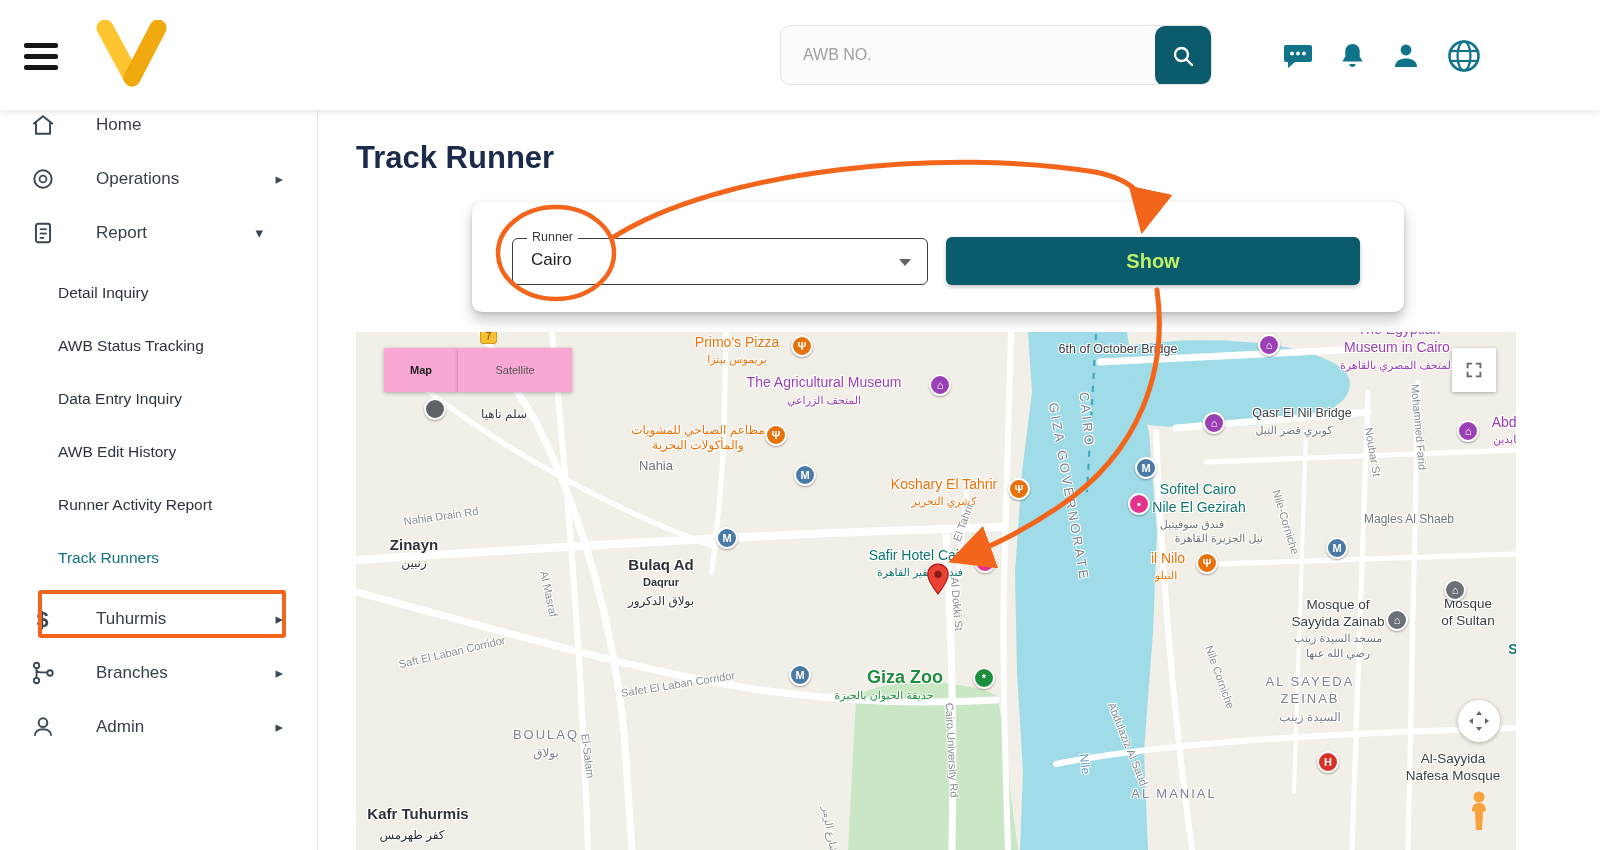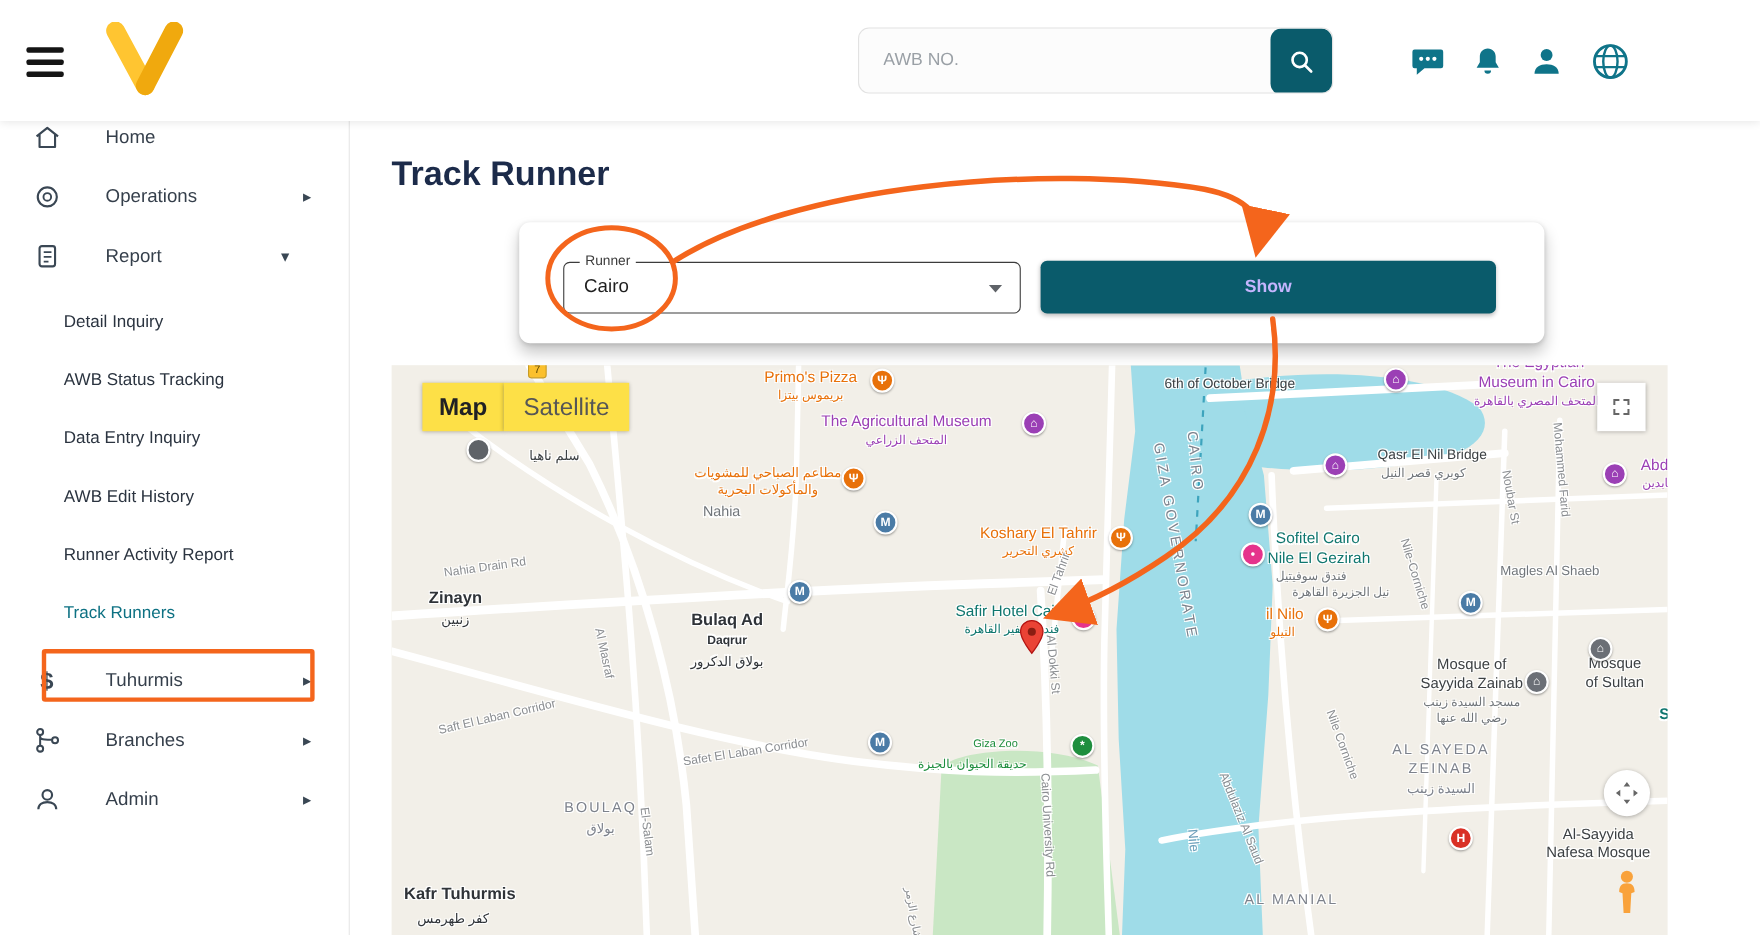--- a/index.html
+++ b/index.html
@@ -41,39 +41,39 @@
   .card { position:absolute; left:472px; top:202px; width:932px; height:110px; background:#fff;
     border-radius:10px; box-shadow:0 8px 14px rgba(0,0,0,.22), 0 1px 4px rgba(0,0,0,.12); z-index:5; }
   .runner-select { position:absolute; left:40px; top:36px; width:416px; height:47px;
     border:1.6px solid #3c3c3c; border-radius:6px; background:#fff; cursor:pointer; }
   .runner-select .flabel { position:absolute; left:14px; top:-9px; background:#fff; padding:0 5px;
     font-size:12.5px; color:#3c3c3c; }
   .runner-select .fvalue { position:absolute; left:18px; top:11px; font-size:17px; color:#1f1f1f; }
   .runner-select .caret { position:absolute; right:16px; top:20px; width:0; height:0;
     border-left:6px solid transparent; border-right:6px solid transparent; border-top:7px solid #5f6368; }
   .show-btn { position:absolute; left:474px; top:35px; width:414px; height:48px; border:0;
-    border-radius:6px; background:#0a5b6b; color:#c4b5fd; font-size:16px; font-weight:700;
+    border-radius:6px; background:#0a5b6b; color:#bef264; font-size:20px; font-weight:700;
     font-family:inherit; cursor:pointer; box-shadow:0 2px 4px rgba(0,0,0,.25); }
 
   
   .map { position:absolute; left:356px; top:332px; width:1160px; height:518px;
     background:#f2efe8; overflow:hidden; z-index:4; }
   .map svg.base { position:absolute; left:0; top:0; }
   .mlabel { position:absolute; white-space:nowrap; color:#3c4043; z-index:6;
     text-shadow:-1px -1px 0 #fff,1px -1px 0 #fff,-1px 1px 0 #fff,1px 1px 0 #fff; }
   .ml-food { color:#e8710a; } .ml-museum { color:#9b3fb5; } .ml-hotel { color:#0f766e; }
   .ml-zoo { color:#1e8e3e; } .ml-gray { color:#70757a; } .ml-dark { color:#3c4043; }
   .ml-town { color:#2f3338; } .ml-area { color:#7d828c; } .ml-road { color:#8a8d91; }
   .ml-water { color:#6d9fba; }
   .poi { position:absolute; width:22px; height:22px; border-radius:50%; border:2px solid #fff;
     box-shadow:0 1px 2px rgba(0,0,0,.35); color:#fff; font-size:11px; font-weight:700;
     display:flex; align-items:center; justify-content:center; transform:translate(-50%,-50%);
     z-index:7; cursor:pointer; }
-  .map-btn { position:absolute; top:16px; height:44px; background:#fde047; z-index:8;
-    display:flex; align-items:center; justify-content:center; font-size:22px; cursor:pointer;
+  .map-btn { position:absolute; top:16px; height:44px; background:#f9a8d4; z-index:8;
+    display:flex; align-items:center; justify-content:center; font-size:11px; cursor:pointer;
     box-shadow:0 1px 4px rgba(0,0,0,.3); }
   .map-btn.map { left:28px; width:74px; font-weight:700; color:#202124; }
   .map-btn.sat { left:102px; width:114px; color:#565656; }
   .fullscreen-btn { position:absolute; right:20px; top:16px; width:44px; height:44px; background:#fff;
     z-index:8; display:flex; align-items:center; justify-content:center; cursor:pointer;
     box-shadow:0 1px 4px rgba(0,0,0,.3); }
   .pan-btn { position:absolute; right:16px; top:368px; width:42px; height:42px; border-radius:50%;
     background:#fff; z-index:8; display:flex; align-items:center; justify-content:center;
     cursor:pointer; box-shadow:0 1px 4px rgba(0,0,0,.3); }
   .pegman { position:absolute; right:24px; top:458px; z-index:8; cursor:pointer; }
@@ -263,21 +263,21 @@
       <div class="mlabel ml-town" style="left: 58px; top: 212px; font-size: 15px; font-weight: 700; transform: translate(-50%, -50%);">Zinayn</div>
       <div class="mlabel ml-town" style="left: 58px; top: 231px; font-size: 12px; transform: translate(-50%, -50%);">زنبين</div>
       <div class="mlabel ml-road" style="left: 85px; top: 184px; font-size: 11px; transform: translate(-50%, -50%) rotate(-8deg);">Nahia Drain Rd</div>
       <div class="mlabel ml-road" style="left: 96px; top: 320px; font-size: 11px; transform: translate(-50%, -50%) rotate(-13deg);">Saft El Laban Corridor</div>
       <div class="mlabel ml-road" style="left: 322px; top: 352px; font-size: 11px; transform: translate(-50%, -50%) rotate(-9deg);">Safet El Laban Corridor</div>
       <div class="mlabel ml-road" style="left: 193px; top: 262px; font-size: 11px; transform: translate(-50%, -50%) rotate(78deg);">Al Masraf</div>
       <div class="mlabel ml-road" style="left: 232px; top: 424px; font-size: 11px; transform: translate(-50%, -50%) rotate(83deg);">El-Salam</div>
       <div class="mlabel ml-road" style="left: 607px; top: 190px; font-size: 11px; transform: translate(-50%, -50%) rotate(-70deg);">El Tahrir</div>
       <div class="mlabel ml-road" style="left: 601px; top: 272px; font-size: 11px; transform: translate(-50%, -50%) rotate(85deg);">Al Dokki St</div>
       <div class="mlabel ml-road" style="left: 596px; top: 418px; font-size: 11px; transform: translate(-50%, -50%) rotate(87deg);">Cairo University Rd</div>
-      <div class="mlabel ml-zoo" style="left: 549px; top: 345px; font-size: 10px; font-weight: 400; transform: translate(-50%, -50%);">Giza Zoo</div>
+      <div class="mlabel ml-zoo" style="left: 549px; top: 345px; font-size: 18px; font-weight: 700; transform: translate(-50%, -50%);">Giza Zoo</div>
       <div class="mlabel ml-zoo" style="left: 528px; top: 363px; font-size: 11px; transform: translate(-50%, -50%);">حديقة الحيوان بالجيزة</div>
       <div class="mlabel ml-area" style="left: 190px; top: 402px; font-size: 13px; letter-spacing: 2px; transform: translate(-50%, -50%);">BOULAQ</div>
       <div class="mlabel ml-area" style="left: 190px; top: 421px; font-size: 12px; transform: translate(-50%, -50%);">بولاق</div>
       <div class="mlabel ml-town" style="left: 62px; top: 481px; font-size: 15px; font-weight: 700; transform: translate(-50%, -50%);">Kafr Tuhurmis</div>
       <div class="mlabel ml-town" style="left: 56px; top: 503px; font-size: 12px; transform: translate(-50%, -50%);">كفر طهرمس</div>
       <div class="mlabel ml-road" style="left: 474px; top: 498px; font-size: 10px; transform: translate(-50%, -50%) rotate(80deg);">شارع الزمر</div>
       <div class="mlabel ml-dark" style="left: 762px; top: 17px; font-size: 12.5px; transform: translate(-50%, -50%);">6th of October Bridge</div>
       <div class="mlabel ml-museum" style="left: 1043px; top: -3px; font-size: 14px; font-weight: 500; transform: translate(-50%, -50%);">The Egyptian</div>
       <div class="mlabel ml-museum" style="left: 1041px; top: 15px; font-size: 14px; font-weight: 500; transform: translate(-50%, -50%);">Museum in Cairo</div>
       <div class="mlabel ml-museum" style="left: 1041px; top: 33px; font-size: 11px; transform: translate(-50%, -50%);">المتحف المصري بالقاهرة</div>
@@ -289,21 +289,21 @@
       <div class="mlabel ml-gray" style="left: 838px; top: 206px; font-size: 11px; transform: translate(-50%, -50%); margin-left: 25px;">نيل الجزيرة القاهرة</div>
       <div class="mlabel ml-food" style="left: 812px; top: 226px; font-size: 14px; font-weight: 500; transform: translate(-50%, -50%);">il Nilo</div>
       <div class="mlabel ml-food" style="left: 810px; top: 243px; font-size: 11px; transform: translate(-50%, -50%);">النيلو</div>
       <div class="mlabel ml-dark" style="left: 982px; top: 272px; font-size: 13.5px; transform: translate(-50%, -50%);">Mosque of</div>
       <div class="mlabel ml-dark" style="left: 982px; top: 289px; font-size: 13.5px; transform: translate(-50%, -50%);">Sayyida Zainab</div>
       <div class="mlabel ml-gray" style="left: 982px; top: 306px; font-size: 11px; transform: translate(-50%, -50%);">مسجد السيدة زينب</div>
       <div class="mlabel ml-gray" style="left: 982px; top: 321px; font-size: 11px; transform: translate(-50%, -50%);">رضي الله عنها</div>
       <div class="mlabel ml-area" style="left: 954px; top: 349px; font-size: 13px; letter-spacing: 2px; transform: translate(-50%, -50%);">AL SAYEDA</div>
       <div class="mlabel ml-area" style="left: 954px; top: 366px; font-size: 13px; letter-spacing: 2px; transform: translate(-50%, -50%);">ZEINAB</div>
       <div class="mlabel ml-area" style="left: 954px; top: 385px; font-size: 12px; transform: translate(-50%, -50%);">السيدة زينب</div>
-      <div class="mlabel ml-area" style="left: 818px; top: 485px; font-size: 13px; letter-spacing: 2px; transform: translate(-50%, -50%);">AL MANIAL</div>
+      <div class="mlabel ml-area" style="left: 818px; top: 461px; font-size: 13px; letter-spacing: 2px; transform: translate(-50%, -50%);">AL MANIAL</div>
       <div class="mlabel ml-dark" style="left: 1097px; top: 426px; font-size: 13.5px; transform: translate(-50%, -50%);">Al-Sayyida</div>
       <div class="mlabel ml-dark" style="left: 1097px; top: 443px; font-size: 13.5px; transform: translate(-50%, -50%);">Nafesa Mosque</div>
       <div class="mlabel ml-gray" style="left: 1053px; top: 187px; font-size: 12px; transform: translate(-50%, -50%);">Magles Al Shaeb</div>
       <div class="mlabel ml-dark" style="left: 1112px; top: 271px; font-size: 13.5px; transform: translate(-50%, -50%);">Mosque</div>
       <div class="mlabel ml-dark" style="left: 1112px; top: 288px; font-size: 13.5px; transform: translate(-50%, -50%);">of Sultan</div>
       <div class="mlabel ml-museum" style="left: 1152px; top: 90px; font-size: 14px; font-weight: 500; transform: translate(-50%, -50%);">Abde</div>
       <div class="mlabel ml-museum" style="left: 1152px; top: 107px; font-size: 11px; transform: translate(-50%, -50%);">عابدين</div>
       <div class="mlabel ml-hotel" style="left: 1157px; top: 317px; font-size: 14px; font-weight: 700; transform: translate(-50%, -50%);">S</div>
       <div class="mlabel ml-road" style="left: 1017px; top: 120px; font-size: 11px; transform: translate(-50%, -50%) rotate(80deg);">Noubar St</div>
       <div class="mlabel ml-road" style="left: 1063px; top: 95px; font-size: 11px; transform: translate(-50%, -50%) rotate(85deg);">Mohammed Farid</div>

